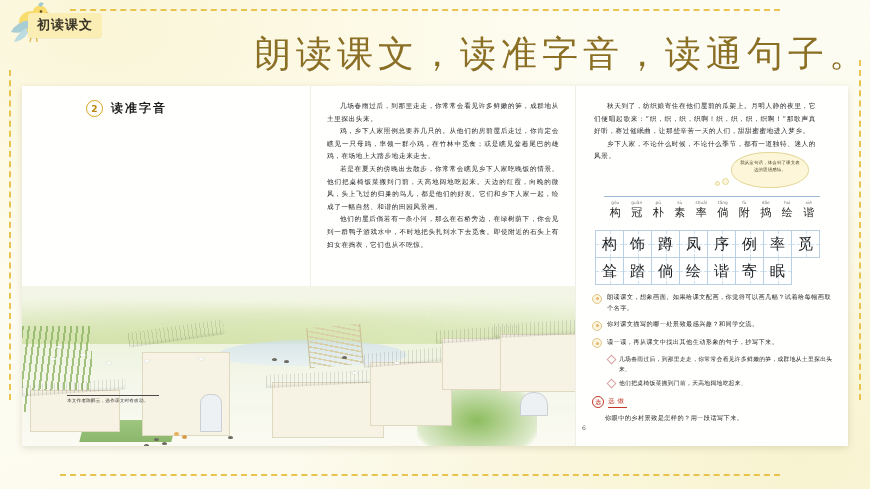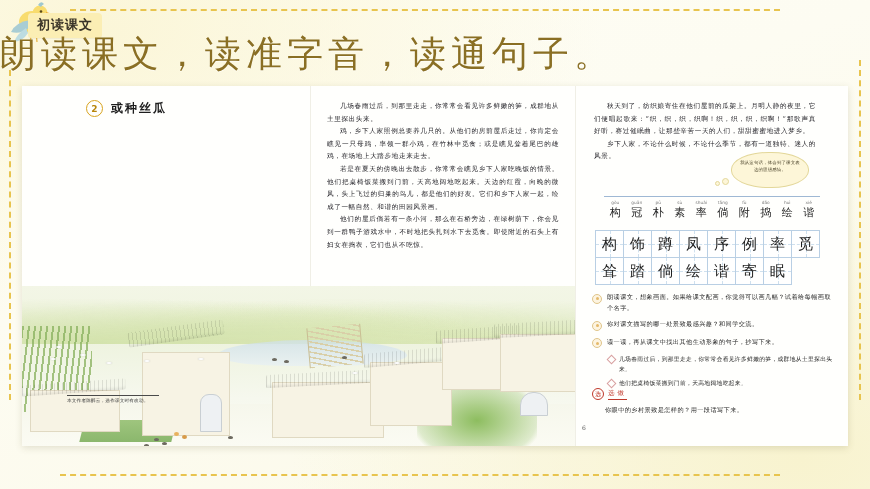--- a/index.html
+++ b/index.html
@@ -33,21 +33,21 @@
   .tag{
     position:absolute;left:28px;top:13px;
     background:#fbeeb4;border-radius:4px;
     padding:3px 9px 4px 9px;
     font-size:13px;color:#3a3428;letter-spacing:1px;
     font-family:"DejaVu Serif",serif;font-weight:bold;
     box-shadow:0 1px 0 rgba(0,0,0,.04);
   }
   
   .main-title{
-    position:absolute;left:0;top:30px;width:870px;text-align:left;
+    position:absolute;left:0;top:30px;width:870px;text-align:right;
     font-size:36px;color:#8a6f24;letter-spacing:5px;
     font-family:Liberation Serif, serif;
     text-shadow:0 1px 1px rgba(255,255,255,.7);
   }
   
   .spread{
     position:absolute;left:22px;top:86px;width:826px;height:360px;
     background:#ffffff;
     box-shadow:0 2px 7px rgba(90,80,40,.16);
     overflow:hidden;
@@ -155,21 +155,21 @@
   .ex-bullet{
     flex:0 0 auto;width:8px;height:8px;border-radius:50%;
     border:1px solid #e0c58a;background:#fdf4e0;margin-top:1.5px;
     display:flex;align-items:center;justify-content:center;
   }
   .ex-bullet i{width:3px;height:3px;border-radius:50%;background:#e5b96a;display:block;font-style:normal;}
   .ex-text{font-size:6.2px;line-height:10.5px;color:#1f1f1f;letter-spacing:.4px;font-family:"DejaVu Serif",serif;}
   .sub-item{display:flex;gap:4px;margin:4px 0 0 16px;}
   .sub-dia{flex:0 0 auto;width:5px;height:5px;transform:rotate(45deg);border:1px solid #d8a0a0;margin-top:2px;}
   .sub-text{font-size:5.8px;line-height:10px;color:#242424;letter-spacing:.3px;font-family:"DejaVu Serif",serif;}
-  .optional-head{display:flex;align-items:center;gap:4px;}
+  .optional-head{display:flex;align-items:center;gap:4px;margin-top:8px;}
   .opt-badge{
     width:10px;height:10px;border-radius:50%;border:1.2px solid #c0392b;color:#c0392b;
     font-size:6px;display:flex;align-items:center;justify-content:center;font-family:"DejaVu Serif",serif;
   }
   .opt-label{font-size:6.5px;color:#c0392b;letter-spacing:3px;border-bottom:1px solid #c0392b;padding-bottom:1px;font-family:"DejaVu Serif",serif;}
   .opt-body{font-size:6.2px;line-height:10.5px;color:#1f1f1f;margin-top:5px;text-indent:13px;letter-spacing:.4px;font-family:"DejaVu Serif",serif;}
 </style>
 </head>
 <body>
 
@@ -196,21 +196,21 @@
   </svg>
 
   <div class="tag">初读课文</div>
   <div class="main-title">朗读课文，读准字音，读通句子。</div>
 
   <div class="spread">
 
     <div class="page page-left">
       <div class="lesson-head">
         <div class="lesson-num">2</div>
-        <div class="lesson-title">或种丝瓜</div>
+        <div class="lesson-title">读准字音</div>
       </div>
 
       <div class="btext col-l">
       </div>
 
       <div class="pg" style="left:20px;top:338px;">4</div>
     </div>
 
     <div class="page page-mid">
       <div class="btext col-m">

